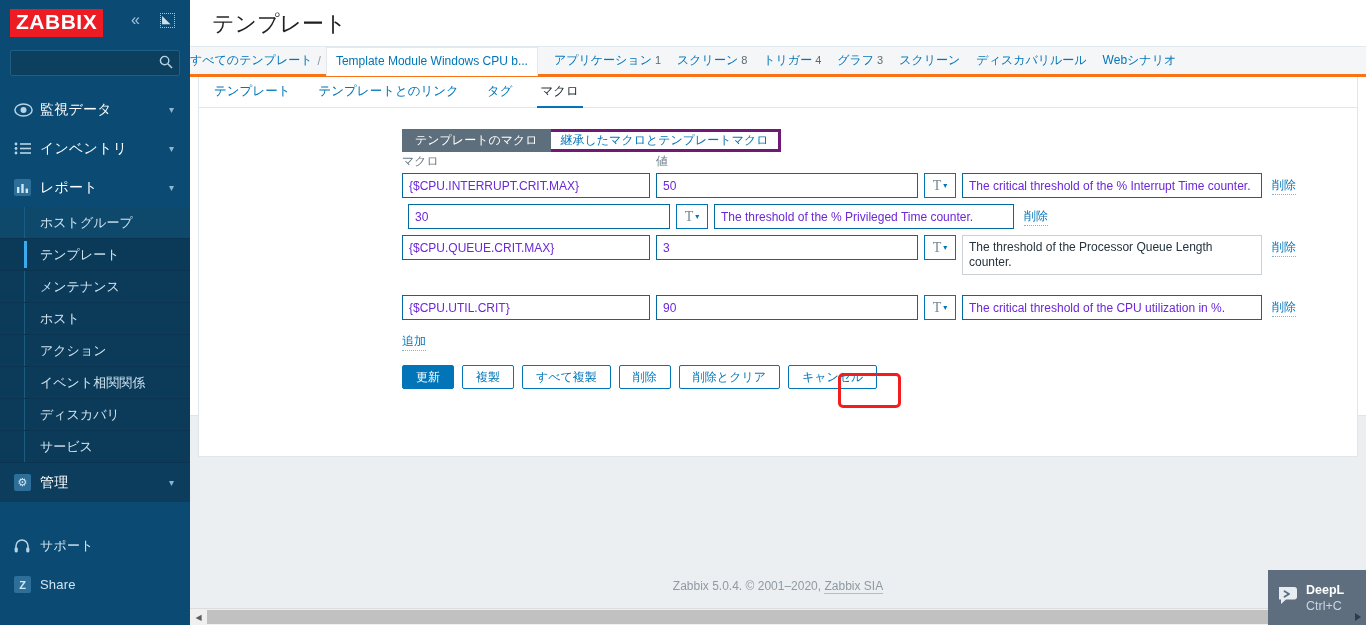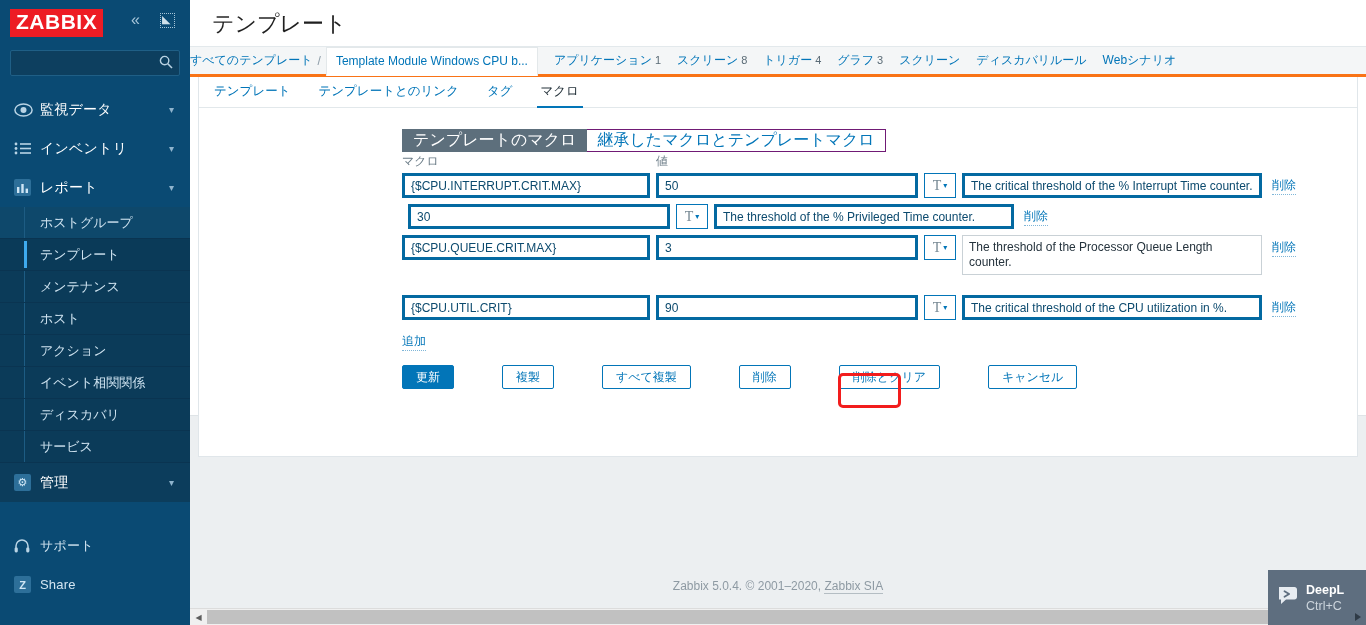--- a/index.html
+++ b/index.html
@@ -218,22 +218,22 @@
     background: #0275b8;
   }
 
   
   .seg-wrap {
     margin: 21px 0 0 203px;
     display: flex;
     height: 23px;
   }
   .seg {
-    border: 1px solid #701a75;
-    font-size: 16px;
+    border: 3px solid #701a75;
+    font-size: 12px;
     padding: 0 10px;
     display: flex; align-items: center;
     cursor: pointer;
     color: #0275b8;
     background: #ffffff;
     white-space: nowrap;
   }
   .seg + .seg { border-left: none; }
   .seg.selected {
     background: #5d6f7c;
@@ -260,24 +260,24 @@
   .mrow {
     display: flex;
     align-items: flex-start;
     margin-bottom: 6px;
     position: relative;
   }
   .mrow.gap { margin-top: 20px; }
 
   .inp {
     height: 25px;
-    border: 3px solid #0369a1;
+    border: 1px solid #0369a1;
     background: #ffffff;
     font-size: 12px;
-    color: #0c4a6e;
+    color: #6d28d9;
     padding: 1px 6px;
     outline: none;
     font-family: "Liberation Sans", sans-serif;
   }
   .inp-macro { width: 248px; }
   .inp-value { width: 262px; margin-left: 6px; }
   .inp-desc  { width: 300px; margin-left: 6px; }
 
   .ta-desc {
     border: 1px solid #c9d1d6;
@@ -329,21 +329,20 @@
     left: 203px; top: 256px;
     color: #0275b8; font-size: 12px;
     border-bottom: 1px dotted #7fb6d8;
     cursor: pointer;
   }
 
   .btn-row {
     position: absolute;
     left: 203px; top: 288px;
     display: flex;
-    gap: 40px;
   }
   .btn {
     height: 24px;
     border: 1px solid #0275b8;
     background: #ffffff;
     color: #0275b8;
     font-size: 12px;
     padding: 0 13px;
     border-radius: 2px;
     margin-right: 8px;

